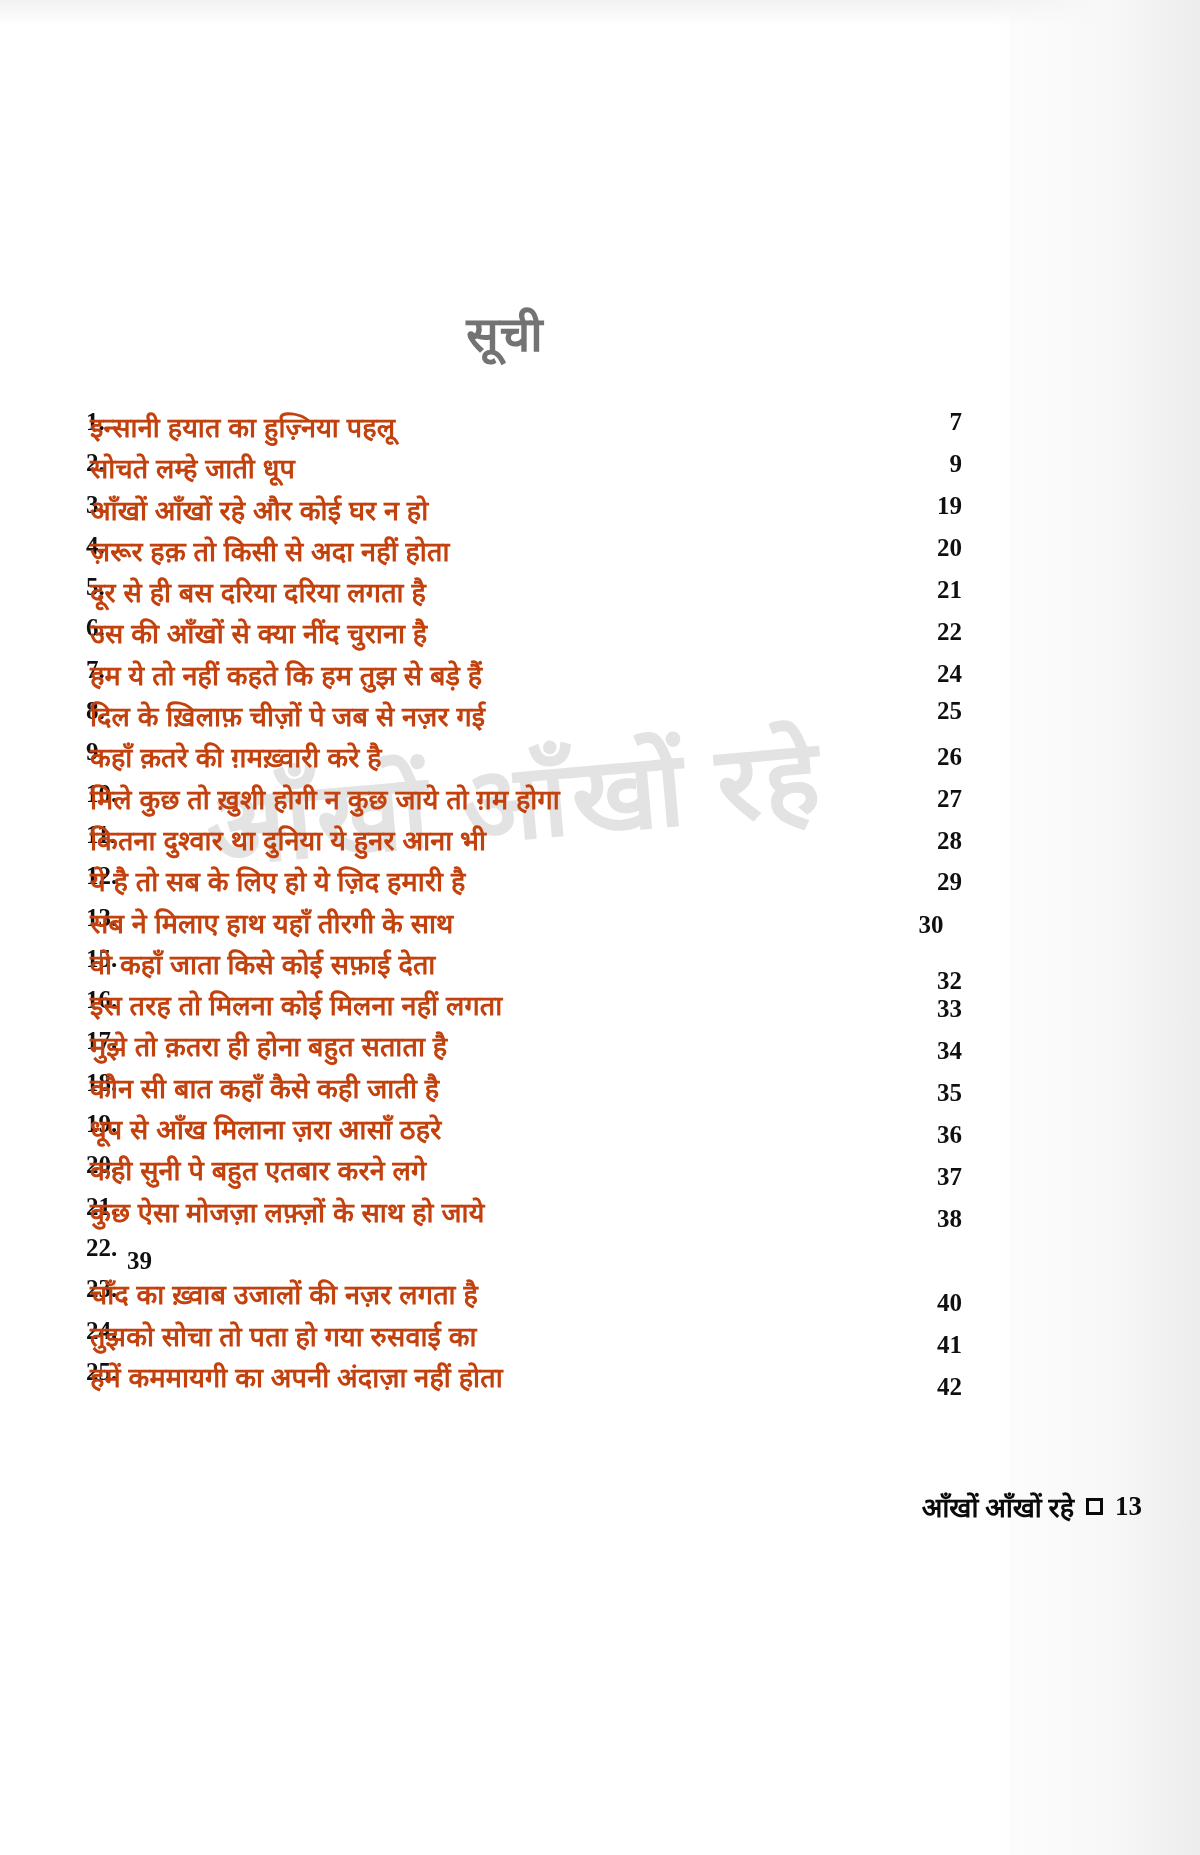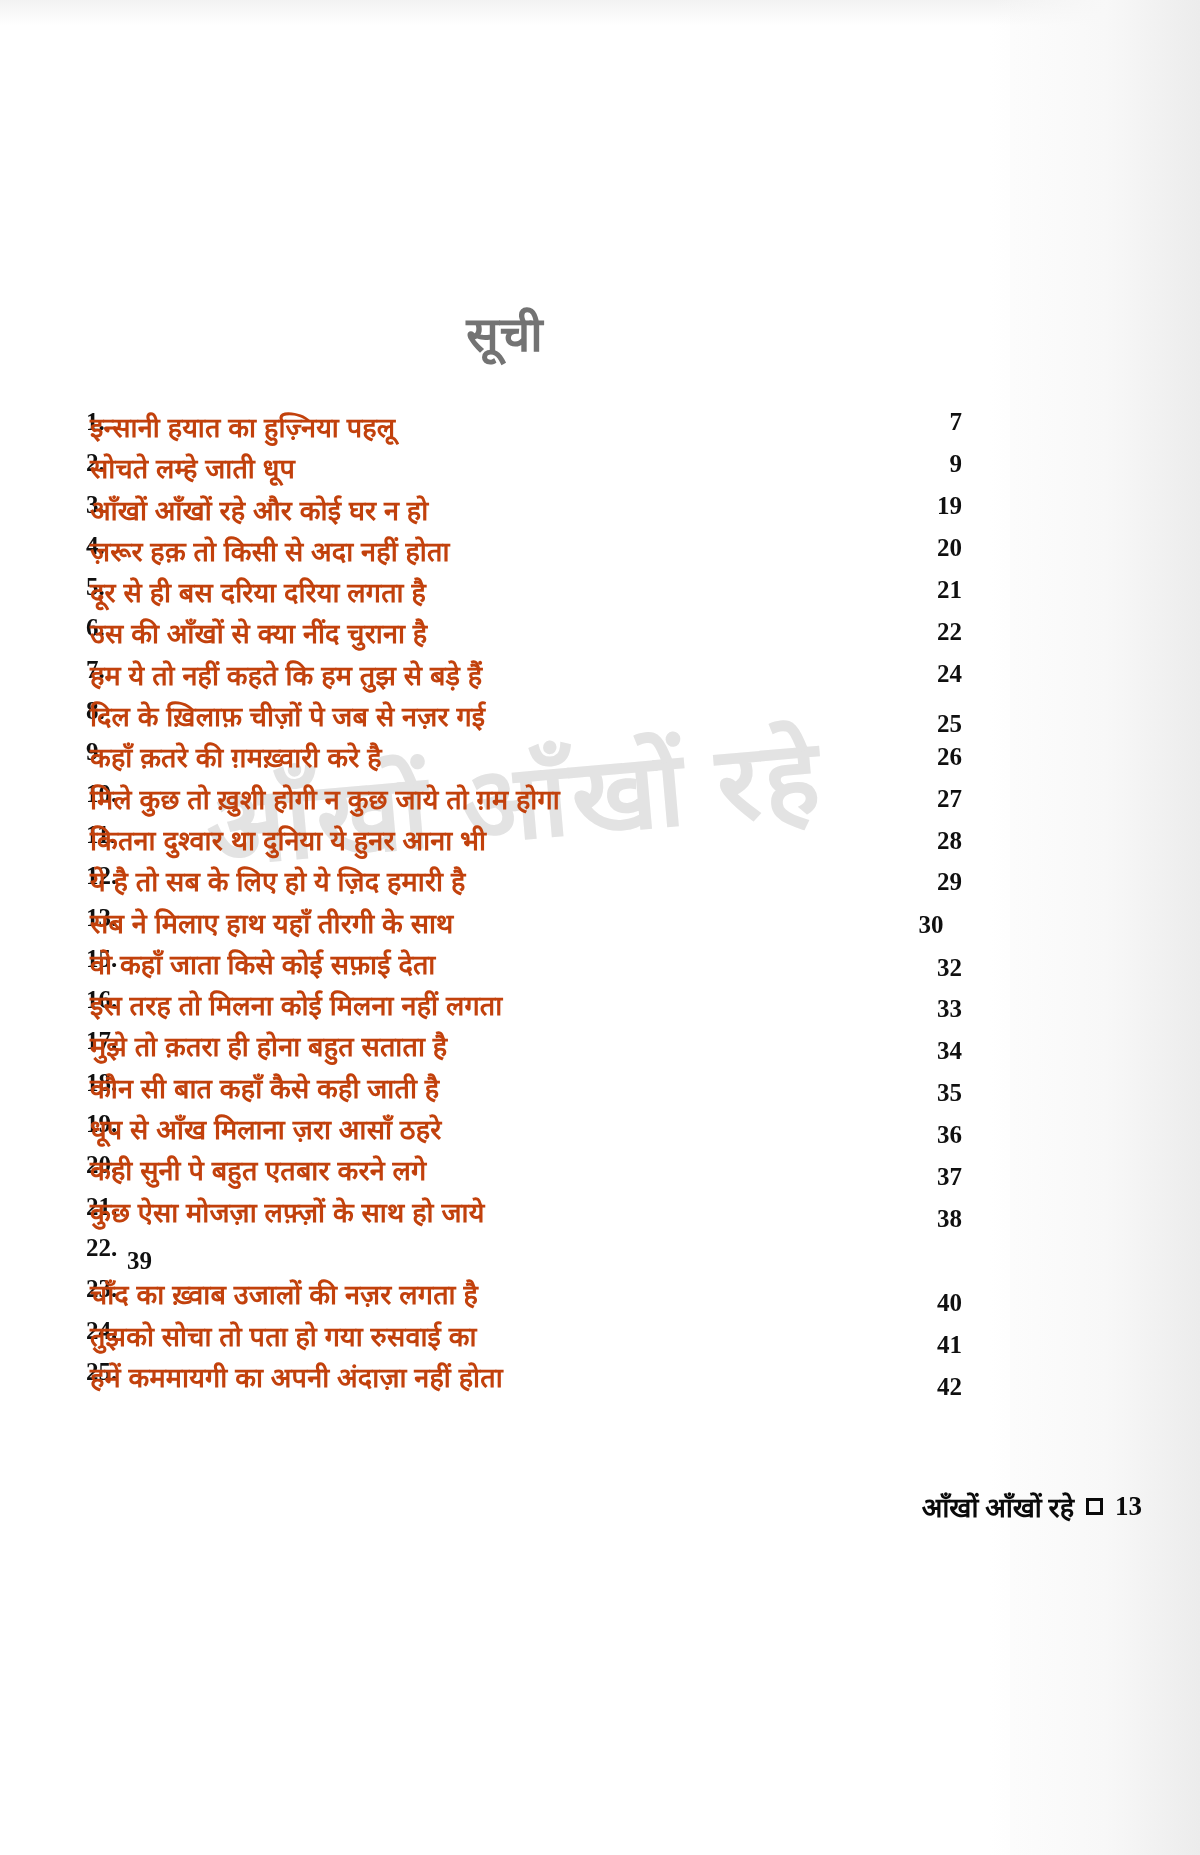--- a/index.html
+++ b/index.html
@@ -187,21 +187,21 @@
         <span class="toc-page" style="top: 3.1px;">22</span>
       </div>
       <div class="toc-row">
         <span class="toc-num">7.</span>
         <span class="toc-label">हम ये तो नहीं कहते कि हम तुझ से बड़े हैं</span>
         <span class="toc-page" style="top: 3.72px;">24</span>
       </div>
       <div class="toc-row">
         <span class="toc-num">8.</span>
         <span class="toc-label">दिल के ख़िलाफ़ चीज़ों पे जब से नज़र गई</span>
-        <span class="toc-page" style="top: 13px; font-family: Liberation Serif, serif;">25</span>
+        <span class="toc-page" style="top: 0; font-family: Liberation Serif, serif;">25</span>
       </div>
       <div class="toc-row">
         <span class="toc-num">9.</span>
         <span class="toc-label">कहाँ क़तरे की ग़मख़्वारी करे है</span>
         <span class="toc-page" style="top: 4.96px;">26</span>
       </div>
       <div class="toc-row">
         <span class="toc-num">10.</span>
         <span class="toc-label">मिले कुछ तो ख़ुशी होगी न कुछ जाये तो ग़म होगा</span>
         <span class="toc-page" style="top: 5.58px;">27</span>
@@ -217,21 +217,21 @@
         <span class="toc-page" style="top: 6px;">29</span>
       </div>
       <div class="toc-row">
         <span class="toc-num">13.</span>
         <span class="toc-label">सब ने मिलाए हाथ यहाँ तीरगी के साथ</span>
         <span class="toc-page" style="top: 7.44px; text-align: center;">30</span>
       </div>
       <div class="toc-row">
         <span class="toc-num">15.</span>
         <span class="toc-label">वो कहाँ जाता किसे कोई सफ़ाई देता</span>
-        <span class="toc-page" style="top: 9px;">32</span>
+        <span class="toc-page" style="top: 22px;">32</span>
       </div>
       <div class="toc-row">
         <span class="toc-num">16.</span>
         <span class="toc-label">इस तरह तो मिलना कोई मिलना नहीं लगता</span>
         <span class="toc-page" style="top: 9.3px;">33</span>
       </div>
       <div class="toc-row">
         <span class="toc-num">17.</span>
         <span class="toc-label">मुझे तो क़तरा ही होना बहुत सताता है</span>
         <span class="toc-page" style="top: 9.92px;">34</span>

